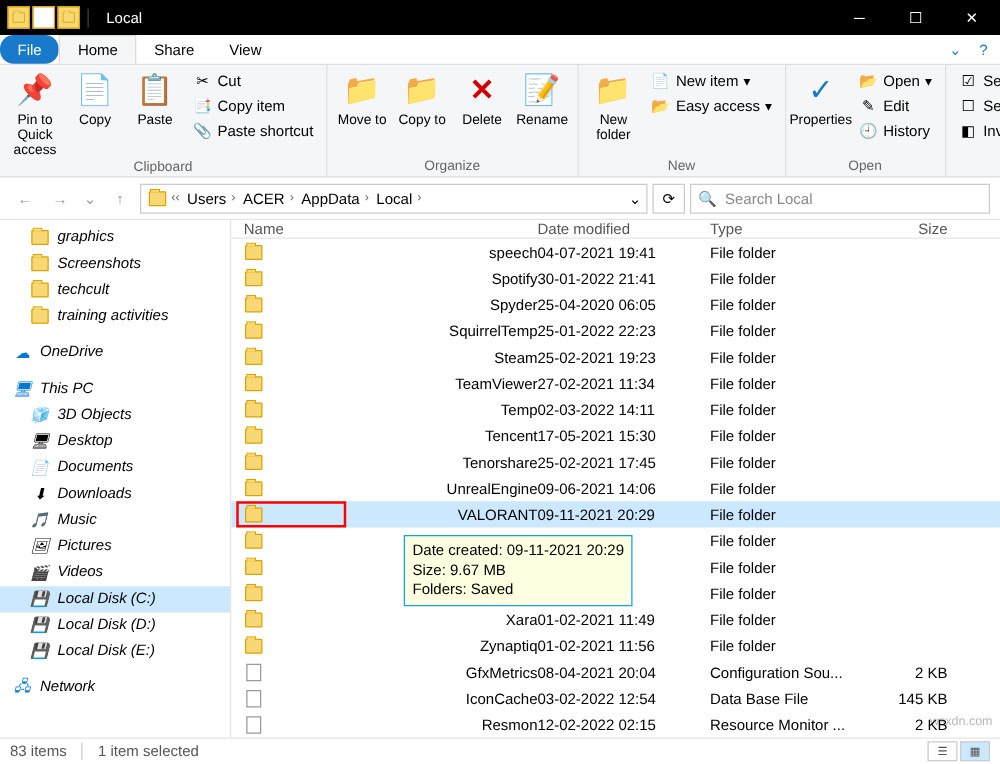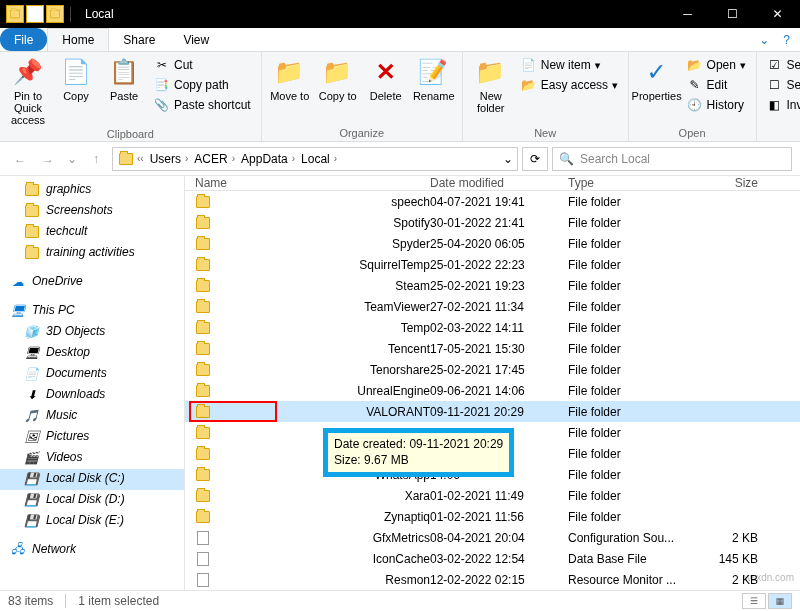--- a/index.html
+++ b/index.html
@@ -48,21 +48,21 @@
 .col-size { width: 80px; text-align: right; padding-right: 10px; }
 .rows { position: relative; }
 .row { display: flex; height: 21px; align-items: center; cursor: pointer; }
 .row .ficon { width: 16px; height: 16px; margin-left: 10px; margin-right: 6px; display: flex; align-items: center; justify-content: center; }
 .row .name { flex: 0 0 213px; text-align: right; }
 .row .date { flex: 0 0 138px; }
 .row .type { flex: 0 0 120px; }
 .row .size { flex: 0 0 80px; text-align: right; padding-right: 10px; }
 .row.selected { background: #cce8ff; }
 .highlight { position: absolute; border: 2px solid red; width: 88px; height: 21px; pointer-events: none; }
-.tooltip { position: absolute; background: #ffffe1; border: 5px solid #0ea5e9; padding: 4px 6px; font-size: 11px; line-height: 1.3; z-index: 10; }
+.tooltip { position: absolute; background: #ffffe1; border: 1px solid #0ea5e9; padding: 4px 6px; font-size: 11px; line-height: 1.3; z-index: 10; }
 .statusbar { height: 21px; border-top: 1px solid #e5e5e5; display: flex; align-items: center; padding: 0 8px; gap: 12px; font-size: 11px; color: #555; }
 .statusbar .right { margin-left: auto; display: flex; gap: 2px; }
 .view-toggle { width: 24px; height: 16px; border: 1px solid #ccc; display: flex; align-items: center; justify-content: center; font-size: 9px; cursor: pointer; }
 .watermark { position: absolute; right: 6px; bottom: 28px; font-size: 10px; color: rgba(0,0,0,0.3); margin-left: 18px; }
 .fold { width: 14px; height: 12px; background: #f8d775; border: 1px solid #d9a400; border-radius: 1px; }
 .fold::before { content: ''; display: block; width: 6px; height: 2px; background: #f8d775; border: 1px solid #d9a400; border-bottom: none; margin-top: -3px; border-radius: 1px 1px 0 0; }
 .file-ico { width: 12px; height: 14px; background: #fff; border: 1px solid #999; position: relative; }
 </style>
 </head>
 <body>
@@ -109,21 +109,21 @@
           <div class="icon-lg">📋</div>
           <div class="caption">Paste</div>
         </div>
       <div class="smallcol">
         <div class="smallbtn">
             <div class="icon-sm">✂</div>
             <span>Cut</span>
           </div>
         <div class="smallbtn">
             <div class="icon-sm">📑</div>
-            <span>Copy path</span>
+            <span>Copy item</span>
           </div>
         <div class="smallbtn">
             <div class="icon-sm">📎</div>
             <span>Paste shortcut</span>
           </div>
       </div>
     </div>
     <div class="label">Clipboard</div>
   </div>
   <div class="group">
@@ -501,20 +501,21 @@
             <div class="file-ico"></div>
           </div>
           <div class="name">Resmon</div>
           <div class="date">12-02-2022 02:15</div>
           <div class="type">Resource Monitor ...</div>
           <div class="size">2 KB</div>
         </div>
         <div class="tooltip" style="top: 237px; left: 138px;">
           <div>Date created: 09-11-2021 20:29</div>
           <div>Size: 9.67 MB</div>
+          <div>Folders: Saved</div>
         </div>
       </div>
   </div>
 </div>
 
 <div class="statusbar">
   <span>83 items</span>
   <span style="border-left:1px solid #ccc;height:14px"></span>
   <span>1 item selected</span>
   <div class="right">

